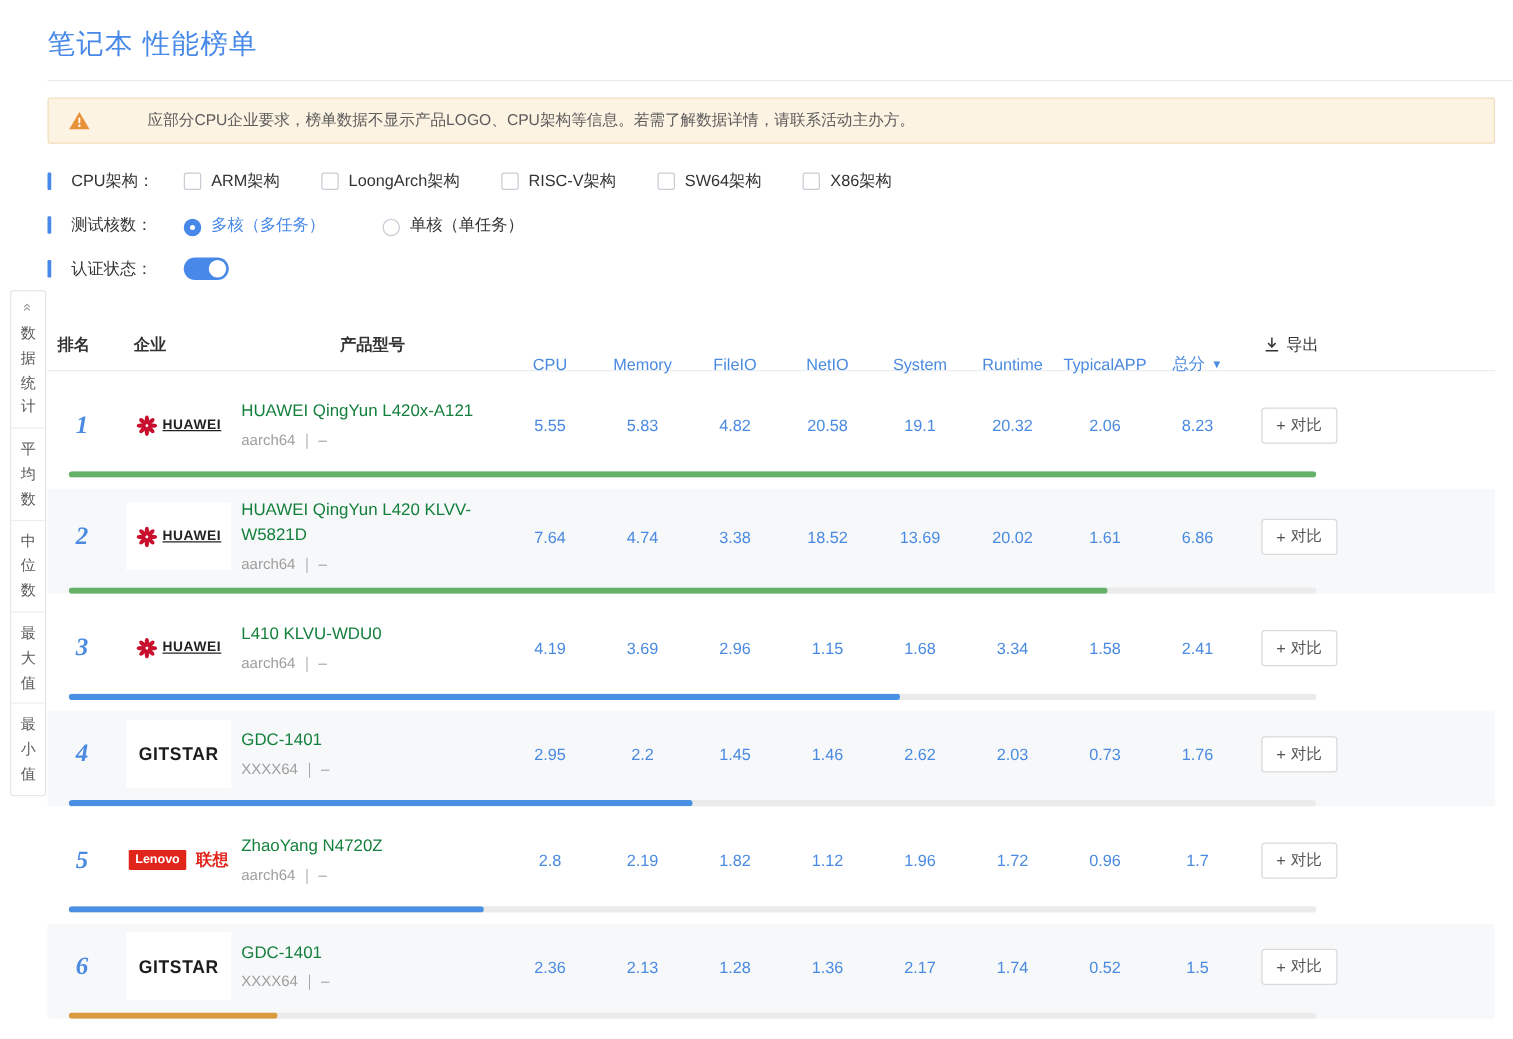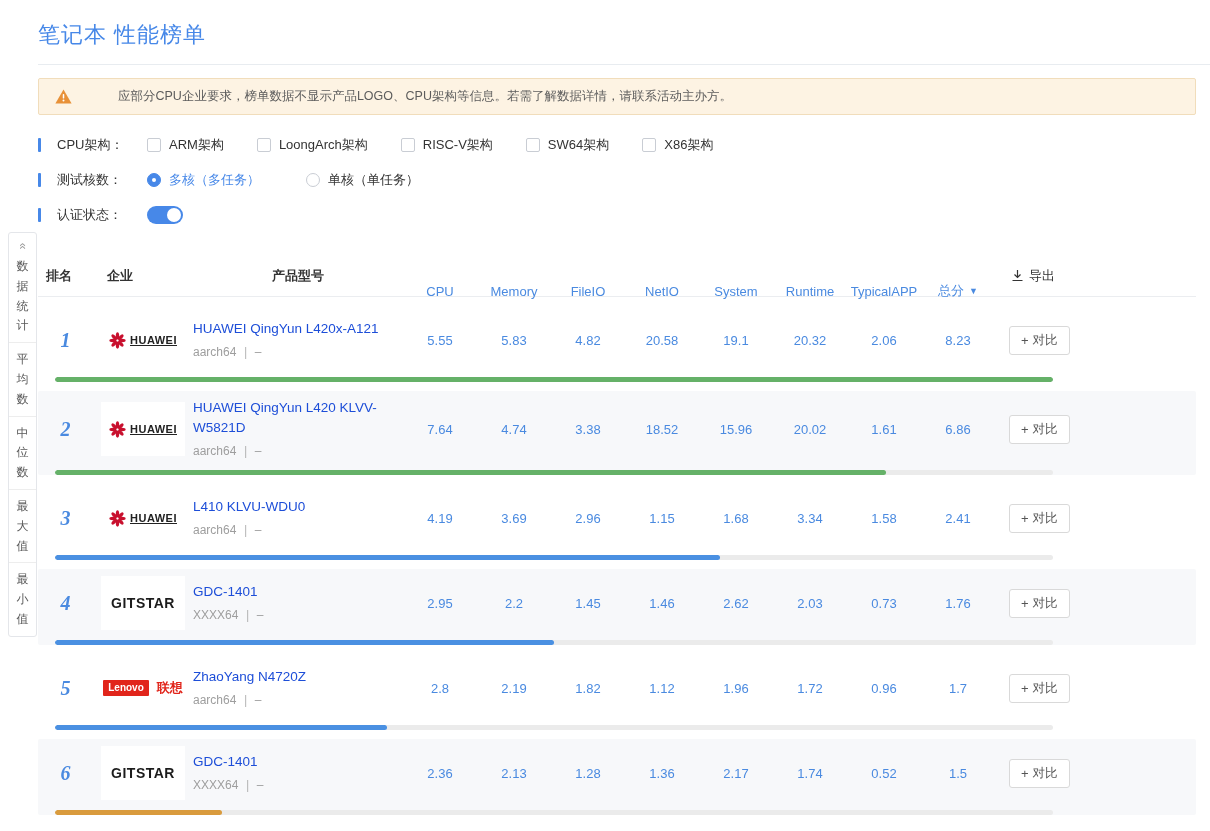--- a/index.html
+++ b/index.html
@@ -19,21 +19,21 @@
 
   
   .filters { margin:20px 0 0 38px; }
   .filter-row { display:flex; align-items:center; margin-bottom:15px; min-height:20px; }
   .filter-bar { width:3px; height:14px; background:#4788e8; margin-right:16px; border-radius:1px; }
   .filter-label { font-size:13px; color:#333; width:74px; }
   .filter-opts { display:flex; align-items:center; margin-left:16px; }
   .chk-opt { display:flex; align-items:center; margin-right:33px; cursor:pointer; }
   .chk-box { width:14px; height:14px; border:1px solid #c9cdd4; border-radius:2px; background:#fff; margin-right:8px; }
   .chk-lbl { font-size:13px; color:#333; }
-  .radio-opt { display:flex; align-items:center; margin-right:46px; cursor:pointer; }
+  .radio-opt { display:flex; align-items:flex-end; margin-right:46px; cursor:pointer; }
   .radio-dot { width:14px; height:14px; border:1px solid #c9cdd4; border-radius:50%; background:#fff; margin-right:8px; position:relative; }
   .radio-opt.on .radio-dot { border-color:#4788e8; background:#4788e8; }
   .radio-opt.on .radio-dot::after { content:""; position:absolute; left:4px; top:4px; width:4px; height:4px; border-radius:50%; background:#fff; }
   .radio-opt .radio-lbl { font-size:13px; color:#333; }
   .radio-opt.on .radio-lbl { color:#4788e8; }
   .toggle { width:36px; height:18px; border-radius:9px; background:#ccc; position:relative; cursor:pointer; }
   .toggle.on { background:#4788e8; }
   .toggle .knob { position:absolute; top:2px; left:2px; width:14px; height:14px; border-radius:50%; background:#fff; }
   .toggle.on .knob { left:auto; right:2px; }
 
@@ -64,21 +64,21 @@
   .rank { font-size:20px; font-weight:bold; font-style:italic; color:#4a8ae0; text-align:center;
     font-family:"Liberation Serif","DejaVu Serif",serif; }
   .brand-cell { display:flex; justify-content:center; }
   .brand-box { width:84px; height:54px; background:#fff; display:flex; align-items:center; justify-content:center; gap:4px; }
   .huawei-txt { font-size:11px; font-weight:bold; color:#222; letter-spacing:.5px;text-decoration:underline; }
   .gitstar-txt { font-size:14px; font-weight:900; color:#1c1c1c; letter-spacing:.5px;
     font-family:"Liberation Sans","DejaVu Sans",sans-serif; transform:scaleY(1.05); }
   .lenovo-tag { background:#e1251b; color:#fff; font-size:10px; font-weight:bold; padding:2px 5px 3px; border-radius:1px; }
   .lenovo-cn { color:#e1251b; font-size:13px; font-weight:bold; margin-left:4px; }
   .prod-cell { padding-right:12px; }
-  .prod-name { font-size:13.5px; color:#1d4ed8; line-height:1.45; }
+  .prod-name { font-size:13.5px; color:#15803d; line-height:1.45; }
   .prod-sub { font-size:12px; color:#9e9e9e; margin-top:6px; }
   .val-cell { text-align:center; font-size:13px; color:#4a8ae0; }
   .action-cell { padding-left:14px; }
   .cmp-btn { display:inline-flex; align-items:center; gap:4px; border:1px solid #d9d9d9; background:#fff;
     border-radius:3px; padding:5px 11px; font-size:12.5px; color:#555; cursor:pointer; }
   .cmp-plus { font-size:13px; color:#555; }
   .bar-track { height:5px; background:#ebebeb; border-radius:3px; margin:3px 143px 8px 17px; overflow:hidden; }
   .bar-fill { height:5px; border-radius:3px; width:0; }
 </style>
 </head>
@@ -257,21 +257,21 @@
           </span>
         </span>
         <span class="prod-cell">
           <div class="prod-name">HUAWEI QingYun L420 KLVV-W5821D</div>
           <div class="prod-sub">aarch64 ｜ –</div>
         </span>
         <span class="val-cell">7.64</span>
         <span class="val-cell">4.74</span>
         <span class="val-cell">3.38</span>
         <span class="val-cell">18.52</span>
-        <span class="val-cell">15.96</span>
+        <span class="val-cell">13.69</span>
         <span class="val-cell">20.02</span>
         <span class="val-cell">1.61</span>
         <span class="val-cell">6.86</span>
         <span class="action-cell">
           <button class="cmp-btn">
             <span class="cmp-plus">+</span>
             <span>对比</span>
           </button>
         </span>
       </div>

